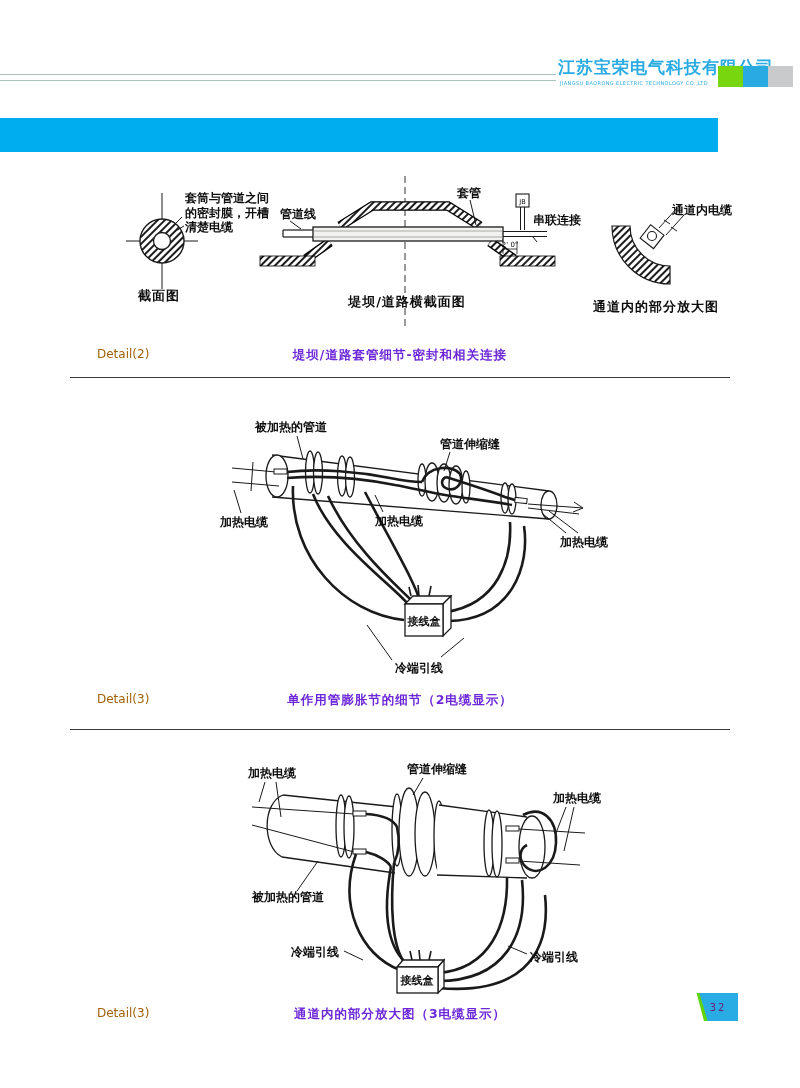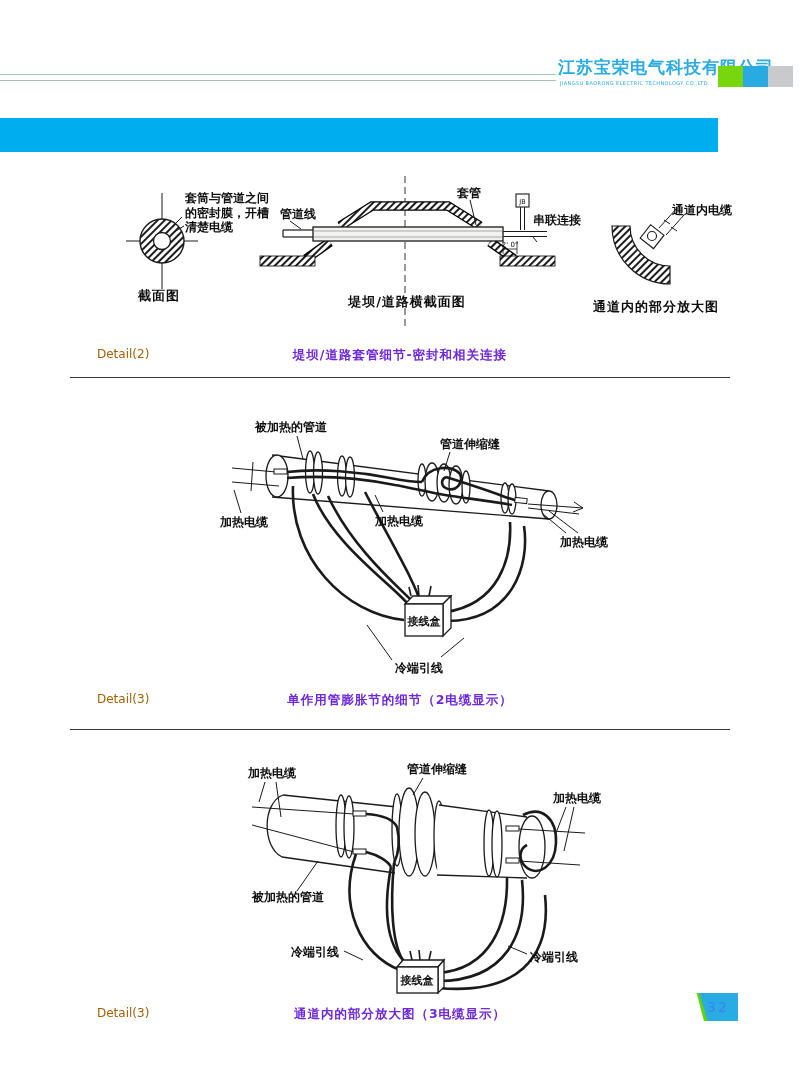--- a/index.html
+++ b/index.html
@@ -18,21 +18,21 @@
   .cap-row{position:absolute;left:70px;width:660px;text-align:center;font-size:12.5px;
            font-weight:bold;color:#6d28d9;letter-spacing:1px;}
   .rule{position:absolute;left:70px;width:660px;height:1px;background:#3a3a3a;}
   
   .badge{position:absolute;left:692px;top:993px;width:46px;height:28px;}
   .badge .green{position:absolute;left:0;top:0;width:100%;height:100%;background:#5fd30e;
                 clip-path:polygon(10% 0,22% 0,40% 100%,26% 100%);}
   .badge .cyan{position:absolute;left:0;top:0;width:100%;height:100%;background:#29ace3;
                clip-path:polygon(16% 0,100% 0,100% 100%,34% 100%);}
   .badge .num{position:absolute;left:0;top:0;width:100%;height:100%;display:flex;
-              align-items:center;justify-content:center;color:#3b82f6;font-size:14px;
+              align-items:center;justify-content:center;color:#701a75;font-size:10px;
               letter-spacing:2px;padding-left:6px;box-sizing:border-box;}
   svg{position:absolute;overflow:visible;}
   svg text{font-family:"DejaVu Sans",sans-serif;font-weight:bold;fill:#0d0d0d;font-size:12px;}
   svg .tiny{font-size:6.5px;font-weight:normal;}
   svg .dim{font-size:7px;font-weight:normal;}
   svg .cap{font-size:13px;letter-spacing:1px;}
 </style>
 </head>
 <body>
 

